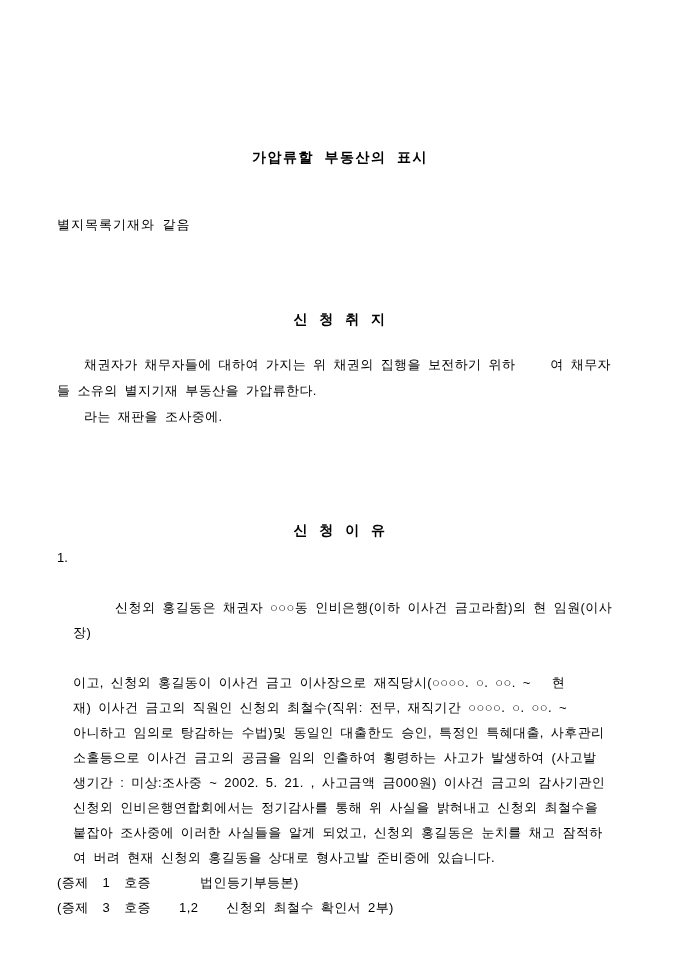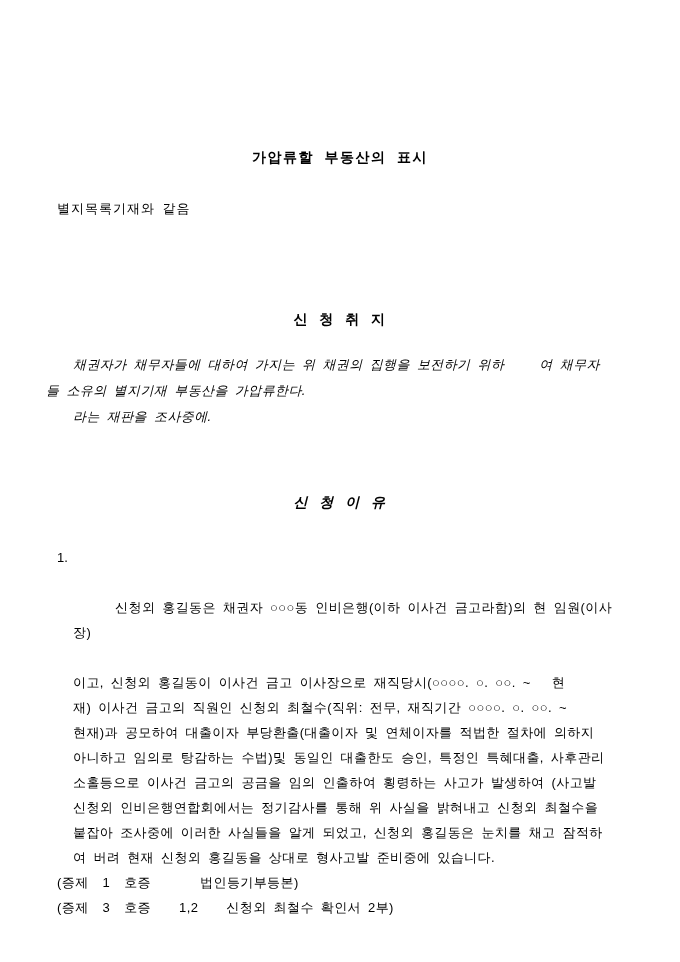--- a/index.html
+++ b/index.html
@@ -35,25 +35,24 @@
   }
   .note {
     position: absolute;
     left: 57px;
     letter-spacing: 1px;
     word-spacing: 3px;
     white-space: pre-wrap;
   }
   .purpose-block {
     position: absolute;
-    left: 46px;
+    left: 57px;
     top: 352px;
     width: 568px;
     line-height: 26px;
-    font-style: italic;
   }
   .indent { text-indent: 27px; }
   .reason-block {
     position: absolute;
     left: 73px;
     top: 545px;
     width: 552px;
     line-height: 25px;
   }
   .first-line { position: relative; }
@@ -65,42 +64,42 @@
   }
   .exhibit { margin-left: -16px; }
 </style>
 </head>
 <body>
 
 <div class="page">
 
   <div class="sec-title" style="top:149px;">가압류할 부동산의 표시</div>
 
-  <div class="note" style="top:200px;">별지목록기재와 같음</div>
+  <div class="note" style="top:216px;">별지목록기재와 같음</div>
 
   <div class="sec-title" style="top:311px;">신 청 취 지</div>
 
   <div class="purpose-block">
     <div class="line indent">채권자가 채무자들에 대하여 가지는 위 채권의 집행을 보전하기 위하     여 채무자</div>
     <div class="line">들 소유의 별지기재 부동산을 가압류한다.</div>
     <div class="line indent">라는 재판을 조사중에.</div>
   </div>
 
-  <div class="sec-title" style="top:494px;font-style:italic;">신 청 이 유</div>
+  <div class="sec-title" style="top:522px;">신 청 이 유</div>
 
   <div class="reason-block">
     <div class="line first-line">
       <span class="item-num">1.</span>
       <span>신청외 홍길동은 채권자 ○○○동 인비은행(이하 이사건 금고라함)의 현 임원(이사장)</span>
     </div>
     <div class="line">이고, 신청외 홍길동이 이사건 금고 이사장으로 재직당시(○○○○. ○. ○○. ~   현</div>
     <div class="line">재) 이사건 금고의 직원인 신청외 최철수(직위: 전무, 재직기간 ○○○○. ○. ○○. ~</div>
-    <div class="line">현재)과 공모하여 대출이자 부당환출(대출이자 및 연체이자를 적법한 절차에 의하지</div>
     <div class="line">아니하고 임의로 탕감하는 수법)및 동일인 대출한도 승인, 특정인 특혜대출, 사후관리</div>
     <div class="line">소홀등으로 이사건 금고의 공금을 임의 인출하여 횡령하는 사고가 발생하여 (사고발</div>
+    <div class="line">생기간 : 미상:조사중 ~ 2002. 5. 21. , 사고금액 금000원) 이사건 금고의 감사기관인</div>
     <div class="line">신청외 인비은행연합회에서는 정기감사를 통해 위 사실을 밝혀내고 신청외 최철수을</div>
     <div class="line">붙잡아 조사중에 이러한 사실들을 알게 되었고, 신청외 홍길동은 눈치를 채고 잠적하</div>
     <div class="line">여 버려 현재 신청외 홍길동을 상대로 형사고발 준비중에 있습니다.</div>
     <div class="line exhibit">(증제  1  호증       법인등기부등본)</div>
     <div class="line exhibit">(증제  3  호증    1,2    신청외 최철수 확인서 2부)</div>
   </div>
 
 </div>
 
 </body></html>

